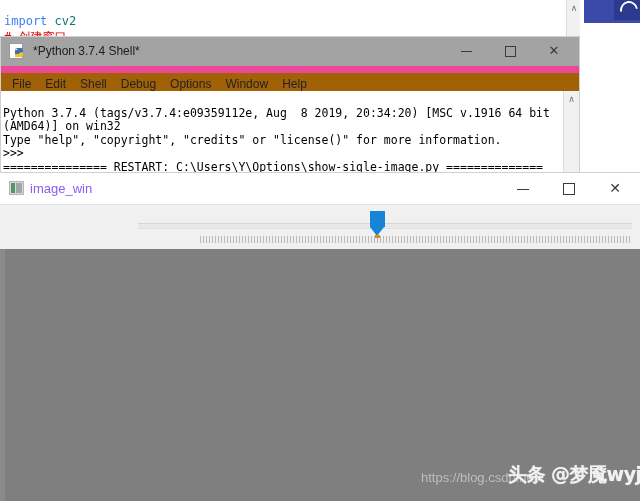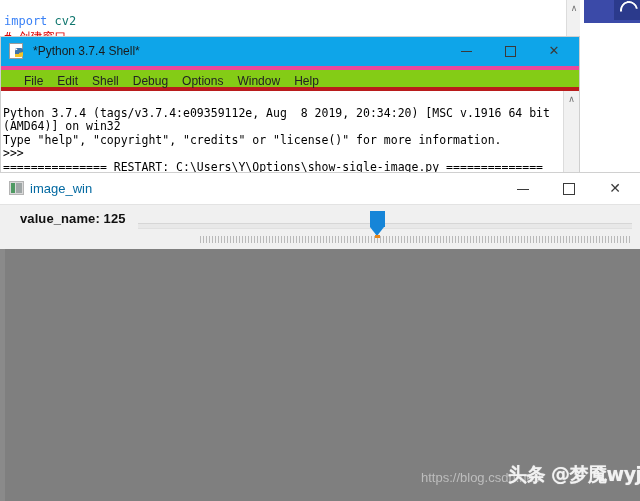--- a/index.html
+++ b/index.html
@@ -106,22 +106,22 @@
     width: 580px;
     height: 140px;
     background: #ffffff;
     border: 1px solid #cfcfcf;
     box-sizing: border-box;
     overflow: hidden;
   }
   #idle-titlebar {
     position: relative;
     height: 29px;
-    background: #0ea5e9;
-    border-bottom: 4px solid #ec4899;
+    background: #a3a3a3;
+    border-bottom: 7px solid #ec4899;
   }
   #idle-icon {
     position: absolute;
     left: 8px;
     top: 6px;
     width: 17px;
     height: 17px;
   }
   #idle-title {
     position: absolute;
@@ -145,23 +145,23 @@
   }
   .win-btn.min  { right: 91px; }
   .win-btn.max  { right: 47px; }
   .win-btn.close{ right: 3px; }
   .win-btn .bar { display:inline-block; width:11px; height:1px; background:#3a3a3a; vertical-align:middle; }
   .win-btn .sq  { display:inline-block; width:9px; height:9px; border:1px solid #3a3a3a; vertical-align:middle; }
 
   #idle-menubar {
     position: relative;
     height: 24px;
-    background: #84cc16;
-    border-bottom: 7px solid #b91c1c;
-    padding-left: 16px;
+    background: #a16207;
+    border-bottom: 2px solid #b91c1c;
+    padding-left: 4px;
     box-sizing: border-box;
   }
   #idle-menubar .menu-item {
     display: inline-block;
     font-size: 12px;
     color: #222222;
     padding: 4px 7px 4px 7px;
     line-height: 15px;
   }
 
@@ -237,21 +237,21 @@
     position:absolute; left:1px; top:1px; width:4px; height:10px; background:#4f9a63;
   }
   #imagewin-icon .sw2 {
     position:absolute; left:6px; top:1px; width:6px; height:10px; background:#9fa6a6;
   }
   #imagewin-title {
     position: absolute;
     left: 30px;
     top: 8px;
     font-size: 13px;
-    color: #0369a1;
+    color: #8b5cf6;
   }
   .win-btn2 {
     position: absolute;
     top: 0px;
     width: 46px;
     height: 30px;
     line-height: 30px;
     text-align: center;
     font-size: 14px;
     color: #3a3a3a;
@@ -437,21 +437,20 @@
         <div class="sw1"></div>
         <div class="sw2"></div>
       </div>
       <div id="imagewin-title">image_win</div>
       <div class="win-btn2 min"><span class="bar"></span></div>
       <div class="win-btn2 max"><span class="sq"></span></div>
       <div class="win-btn2 close">✕</div>
     </div>
 
     <div id="trackbar-strip">
-      <div id="trackbar-label">value_name: 125</div>
       <div id="trackbar-track-wrap">
         <div id="trackbar-groove"></div>
         <div id="trackbar-ticks"></div>
         <div id="trackbar-thumb">
           <div class="body"></div>
           <div class="point"></div>
           <div class="hot"></div>
         </div>
       </div>
     </div>

